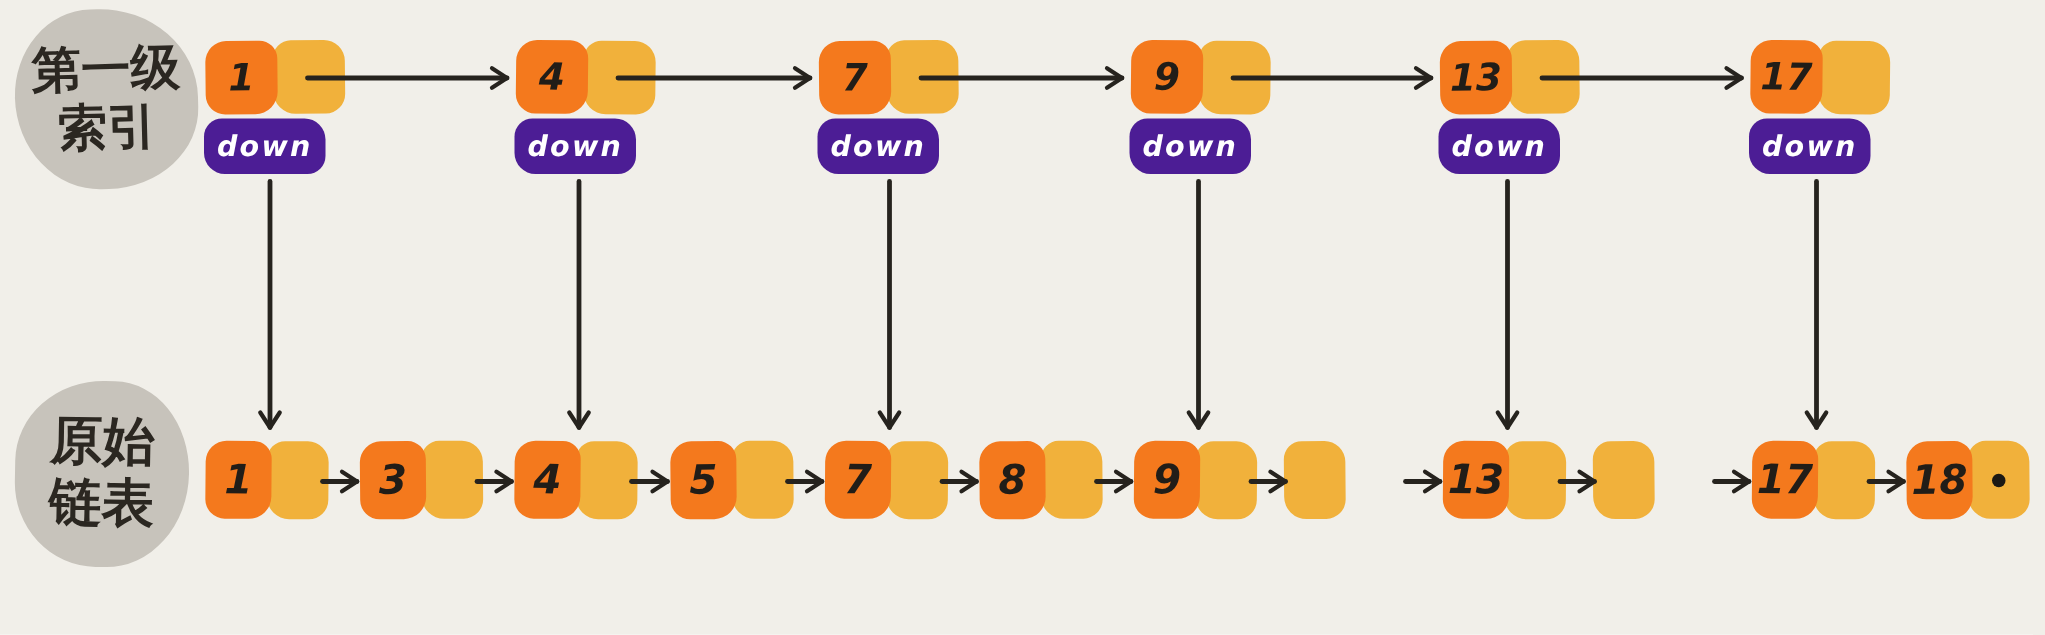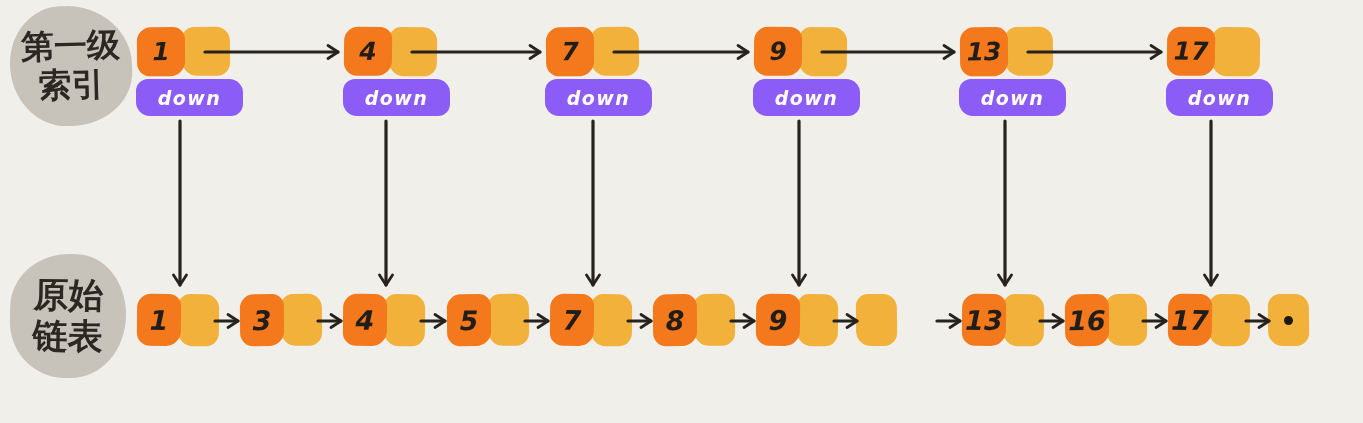--- a/index.html
+++ b/index.html
@@ -47,22 +47,22 @@
     background:#f1b13b;
     border-radius:12px 14px 13px 15px;
     margin-left:-3px;
     z-index:1;
   }
   .node.top-node .cell{width:48px;height:49px;font-size:25px;}
   .node.bot-node .cell.val{width:44px;height:52px;font-size:27px;}
   .node.bot-node .cell.ptr{width:41px;height:52px;}
   .down-box{
     position:absolute;
-    width:107px;height:37px;
-    background:#8b5cf6;
+    width:81px;height:37px;
+    background:#4c1d95;
     border-radius:12px 14px 12px 14px;
     display:flex;align-items:center;justify-content:center;
     color:#ffffff;
     font-size:19px;font-style:italic;font-weight:600;
     letter-spacing:1.5px;
   }
   .null-dot{
     width:9px;height:9px;border-radius:50%;
     background:#1c1914;
   }
@@ -144,28 +144,28 @@
         <div class="cell ptr"></div>
       </div>
       <div class="node bot-node" style="left: 859px; top: 294px; transform: rotate(-0.5deg);">
         <div class="cell ptr"></div>
       </div>
       <div class="node bot-node" style="left: 962px; top: 294px; transform: rotate(0.5deg);">
         <div class="cell val">13</div>
         <div class="cell ptr"></div>
       </div>
       <div class="node bot-node" style="left: 1065px; top: 294px; transform: rotate(-0.5deg);">
-        <div class="cell val">16</div>
         <div class="cell ptr"></div>
       </div>
       <div class="node bot-node" style="left: 1168px; top: 294px; transform: rotate(0.5deg);">
         <div class="cell val">17</div>
         <div class="cell ptr"></div>
       </div>
       <div class="node bot-node" style="left: 1271px; top: 294px; transform: rotate(-0.5deg);">
+        <div class="cell val">18</div>
         <div class="cell ptr">
           <div class="null-dot" title="•"></div>
         </div>
       </div>
     </div>
 
   <svg id="arrows" viewBox="0 0 1363 423">
     <defs>
       <marker id="ah" markerUnits="userSpaceOnUse" markerWidth="18" markerHeight="18" viewBox="0 0 18 18" refX="13" refY="9" orient="auto">
         <path d="M3,2.5 L13,9 L3,15.5" fill="none" stroke="#26231e" stroke-width="2.8" stroke-linecap="round" stroke-linejoin="round"></path>

